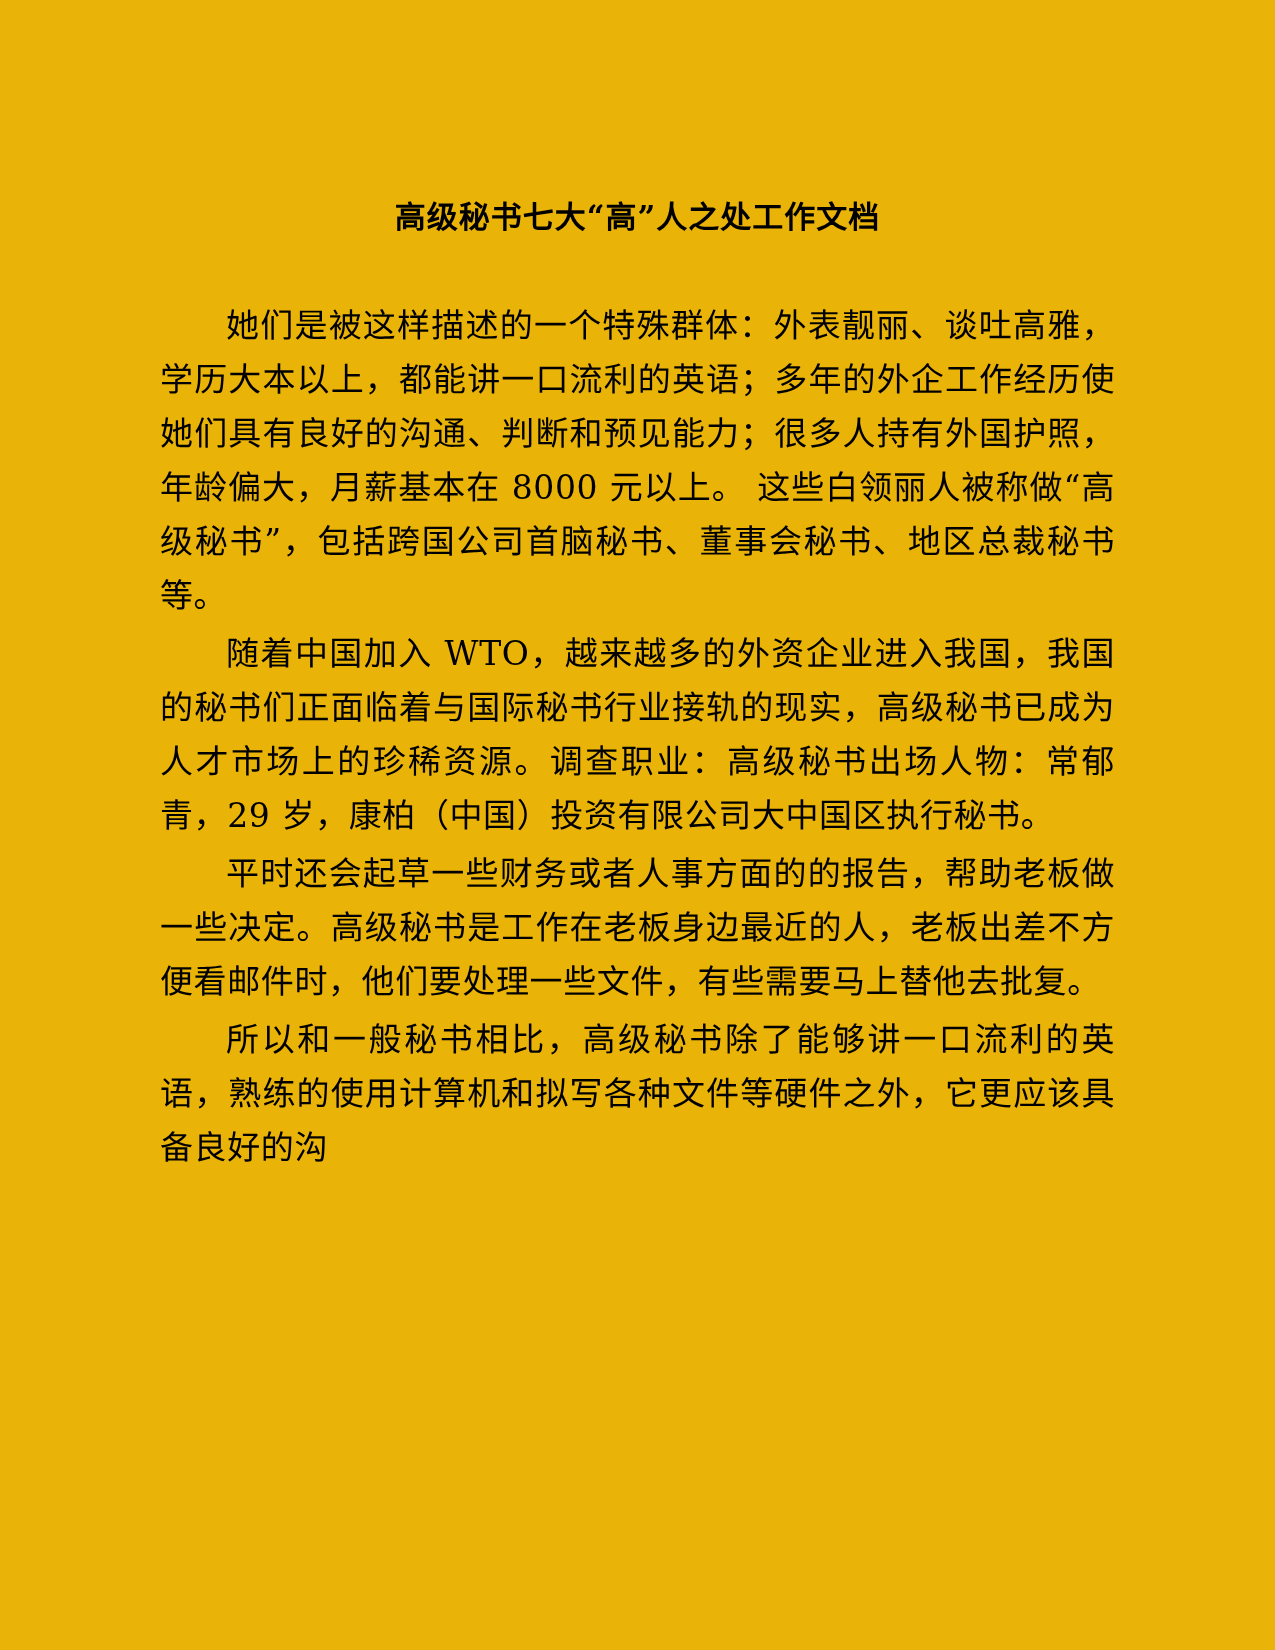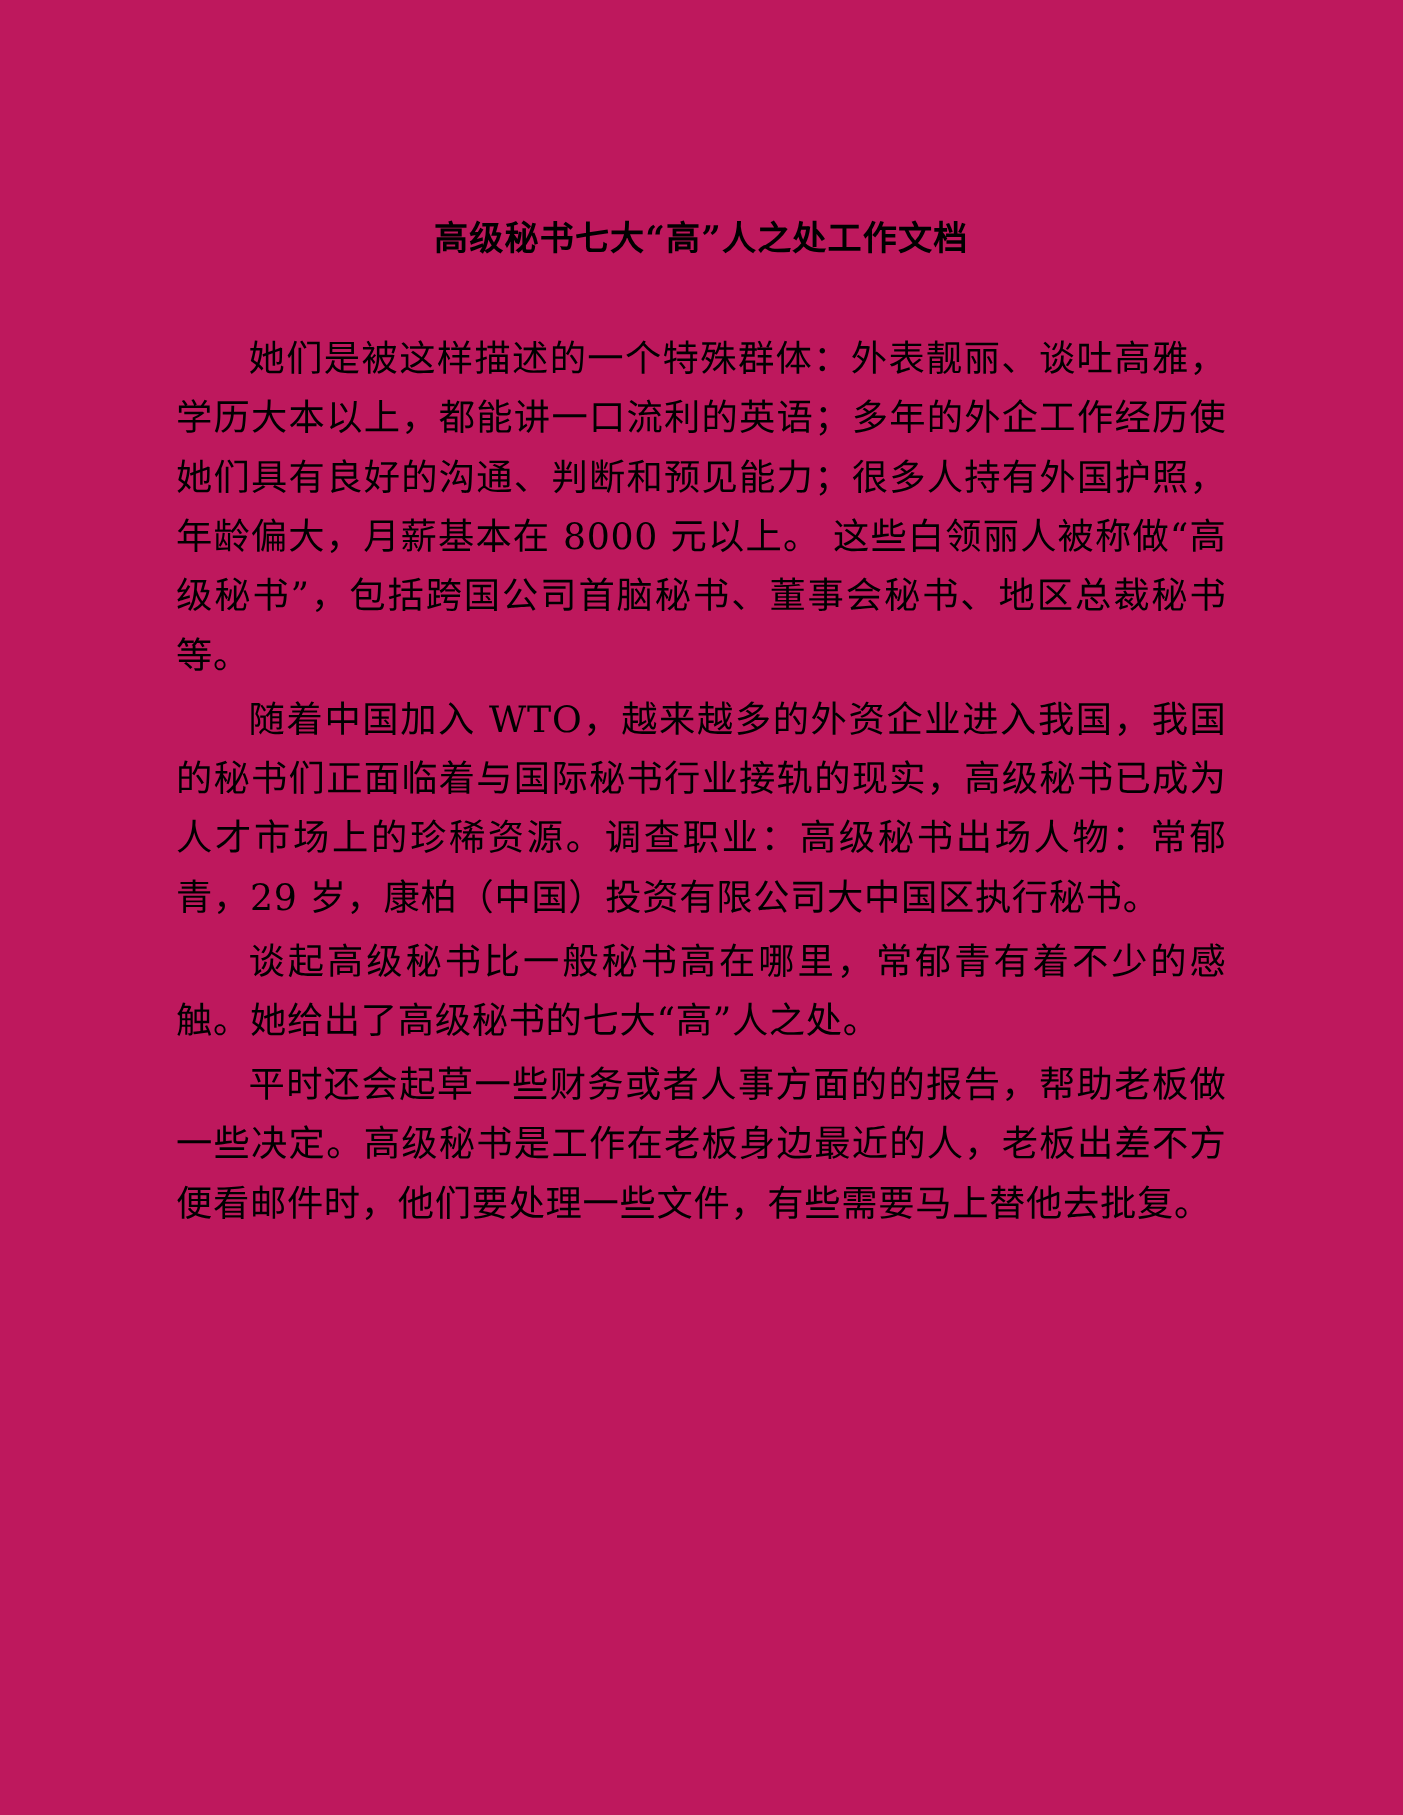--- a/index.html
+++ b/index.html
@@ -13,21 +13,21 @@
     height: 1650px;
     font-family: "DejaVu Serif", "Liberation Serif", serif;
     color: #000000;
     overflow: hidden;
   }
   .page {
     box-sizing: border-box;
     width: 1275px;
     height: 1650px;
     padding: 150px 160px 0 160px;
-    background: #be185d;
+    background: #eab308;
   }
   .doc-title {
     text-align: center;
     font-size: 31px;
     font-weight: bold;
     letter-spacing: 1px;
     line-height: 1.4;
     margin: 46px 0 0 0;
     font-family: "DejaVu Serif", "Liberation Serif", serif;
   }
@@ -48,17 +48,17 @@
 </head>
 <body>
 
 <div class="page">
 
   <h1 class="doc-title">高级秘书七大“高”人之处工作文档</h1>
 
   <div class="body-block">
     <p class="para">她们是被这样描述的一个特殊群体：外表靓丽、谈吐高雅，学历大本以上，都能讲一口流利的英语；多年的外企工作经历使她们具有良好的沟通、判断和预见能力；很多人持有外国护照，年龄偏大，月薪基本在 8000 元以上。 这些白领丽人被称做“高级秘书”，包括跨国公司首脑秘书、董事会秘书、地区总裁秘书等。</p>
     <p class="para">随着中国加入 WTO，越来越多的外资企业进入我国，我国的秘书们正面临着与国际秘书行业接轨的现实，高级秘书已成为人才市场上的珍稀资源。调查职业：高级秘书出场人物：常郁青，29 岁，康柏（中国）投资有限公司大中国区执行秘书。</p>
-    <p class="para">谈起高级秘书比一般秘书高在哪里，常郁青有着不少的感触。她给出了高级秘书的七大“高”人之处。</p>
     <p class="para">平时还会起草一些财务或者人事方面的的报告，帮助老板做一些决定。高级秘书是工作在老板身边最近的人，老板出差不方便看邮件时，他们要处理一些文件，有些需要马上替他去批复。</p>
+    <p class="para">所以和一般秘书相比，高级秘书除了能够讲一口流利的英语，熟练的使用计算机和拟写各种文件等硬件之外，它更应该具备良好的沟</p>
   </div>
 
 </div>
 
 </body></html>

